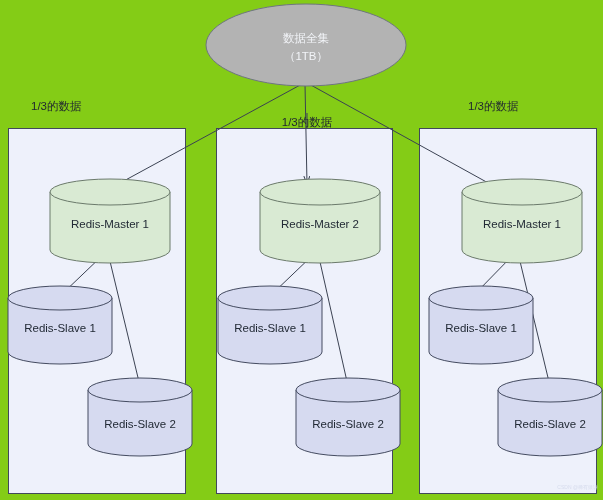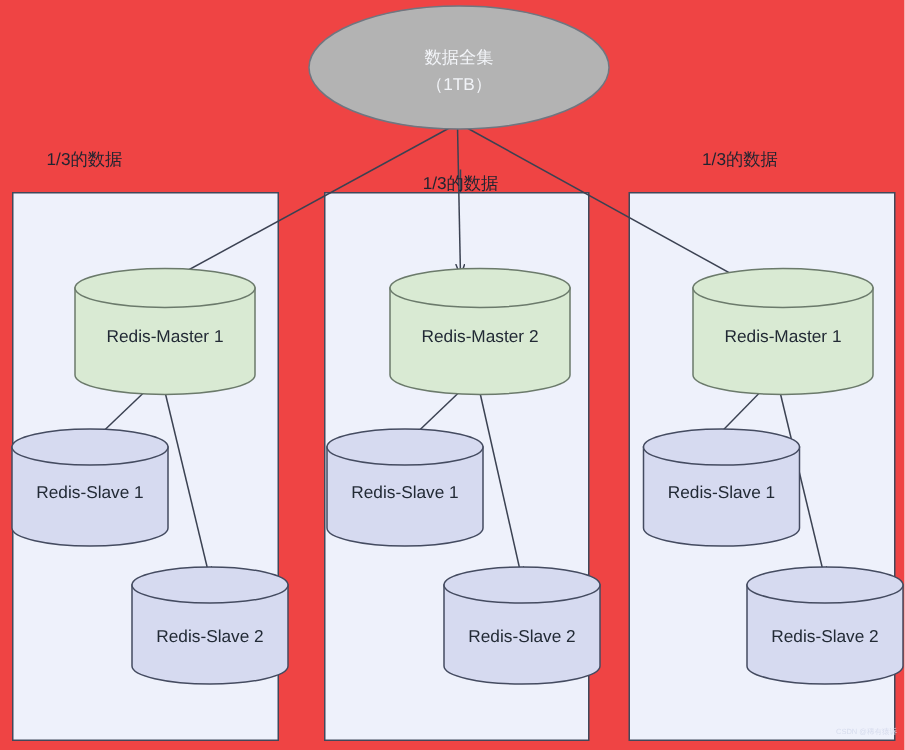--- a/index.html
+++ b/index.html
@@ -7,21 +7,21 @@
     padding: 0;
     background: #ffffff;
   }
   body {
     font-family: "Liberation Sans", "DejaVu Sans", sans-serif;
   }
   #stage {
     position: relative;
     width: 603px;
     height: 500px;
-    background: #ef4444;
+    background: #84cc16;
     overflow: hidden;
   }
   #diagram-svg {
     position: absolute;
     left: 0;
     top: 0;
     width: 603px;
     height: 500px;
   }
   .panel-label {

